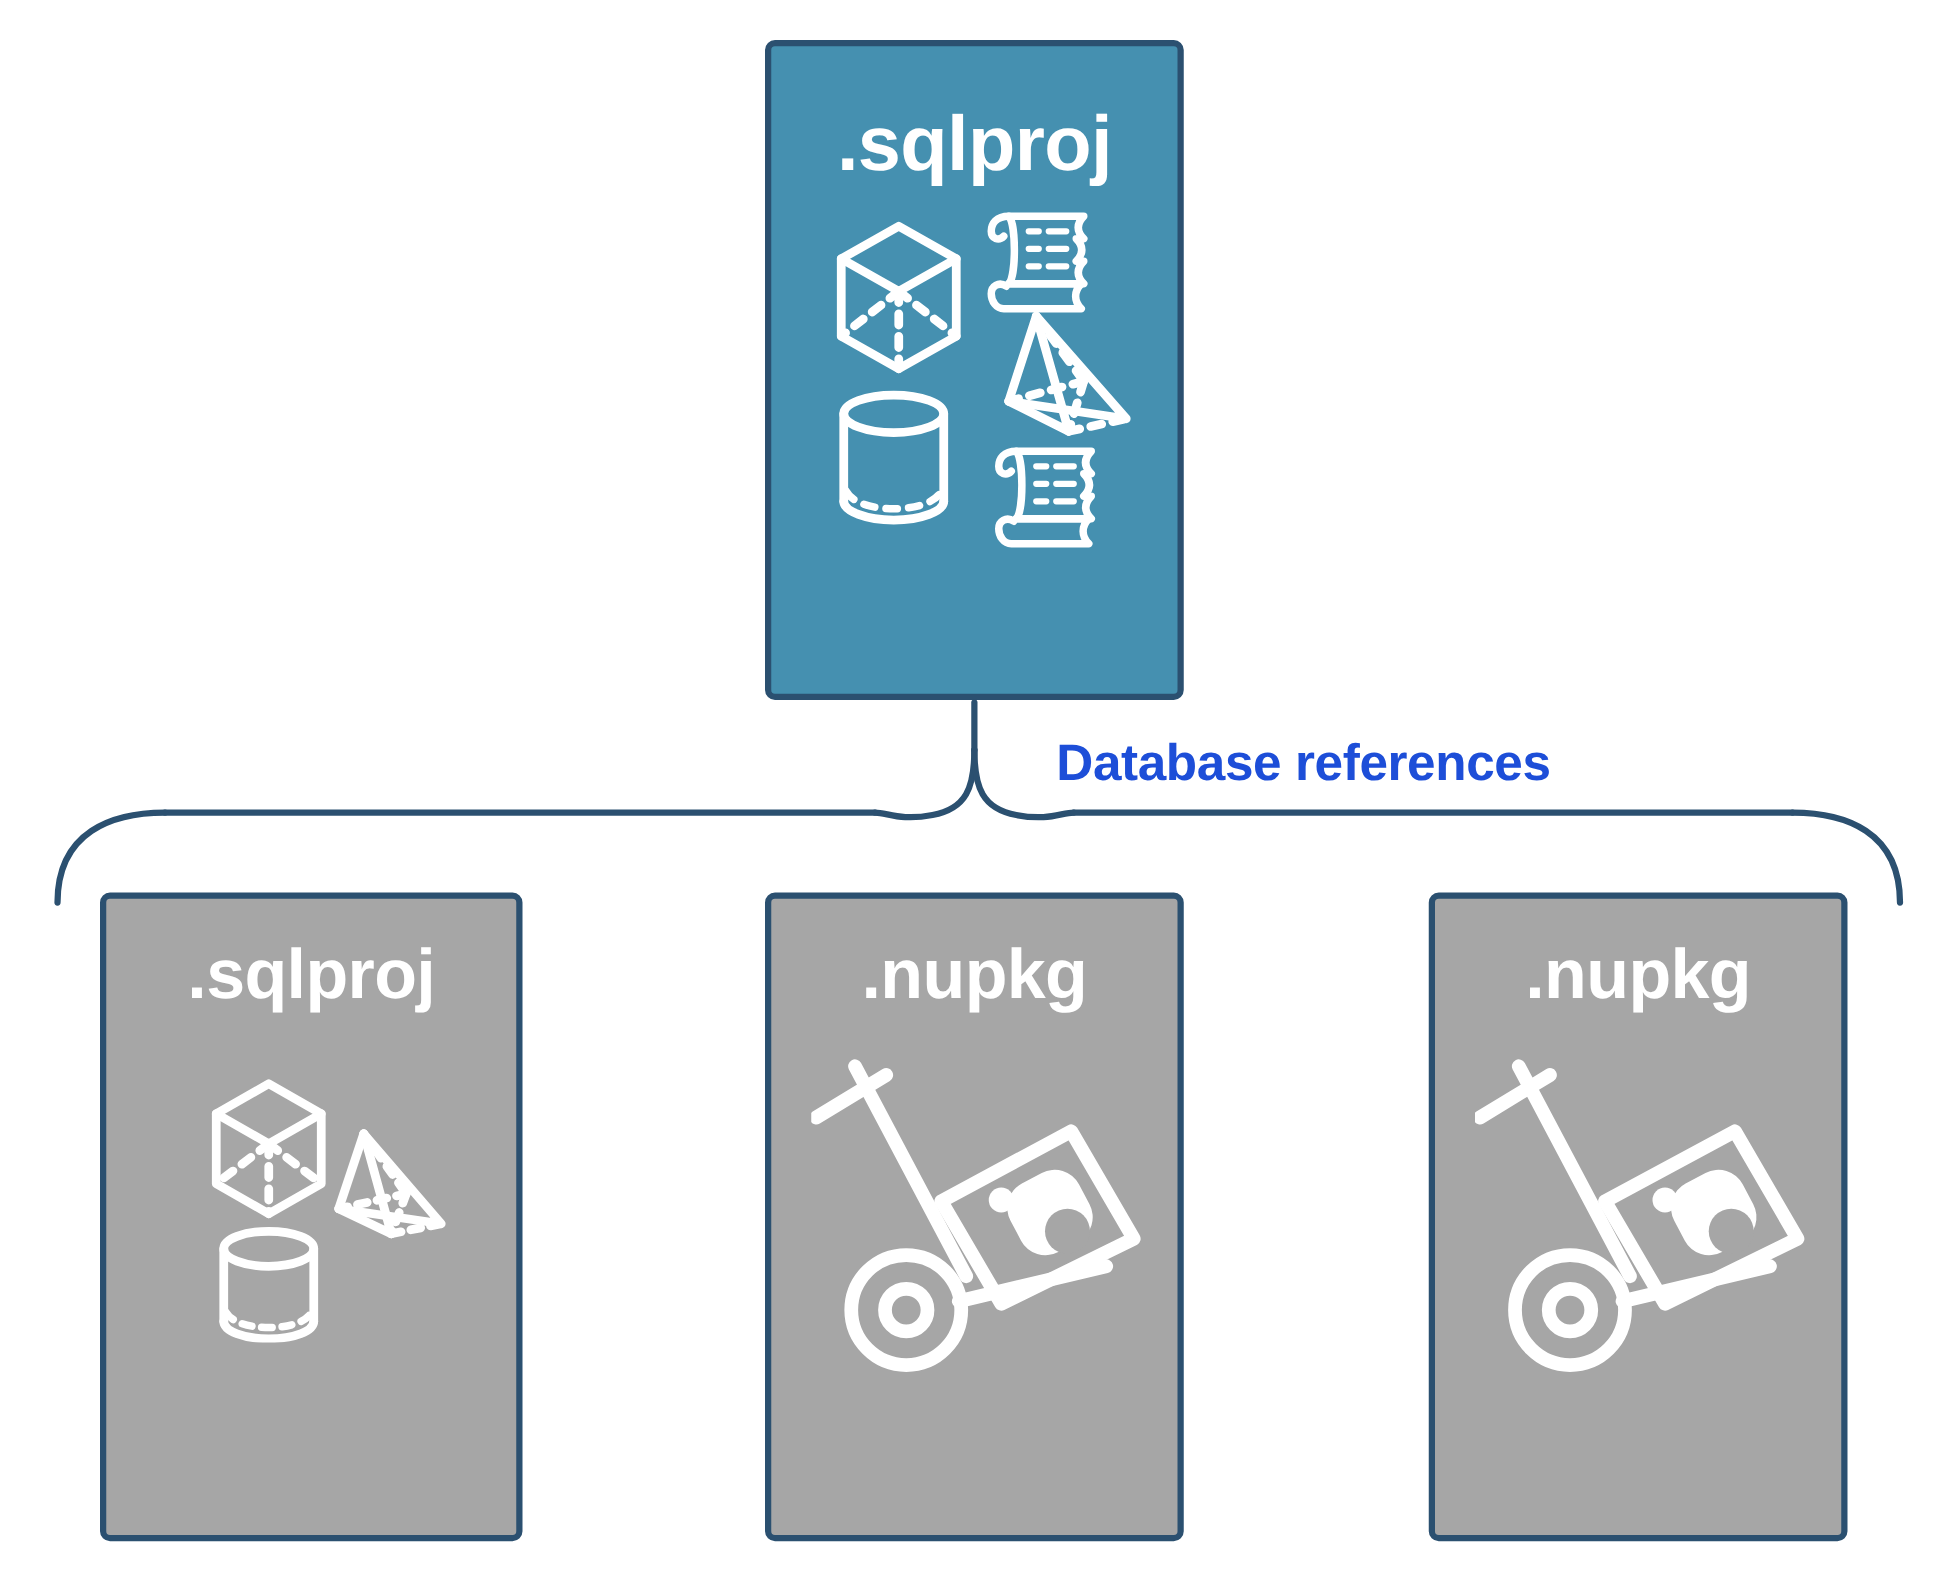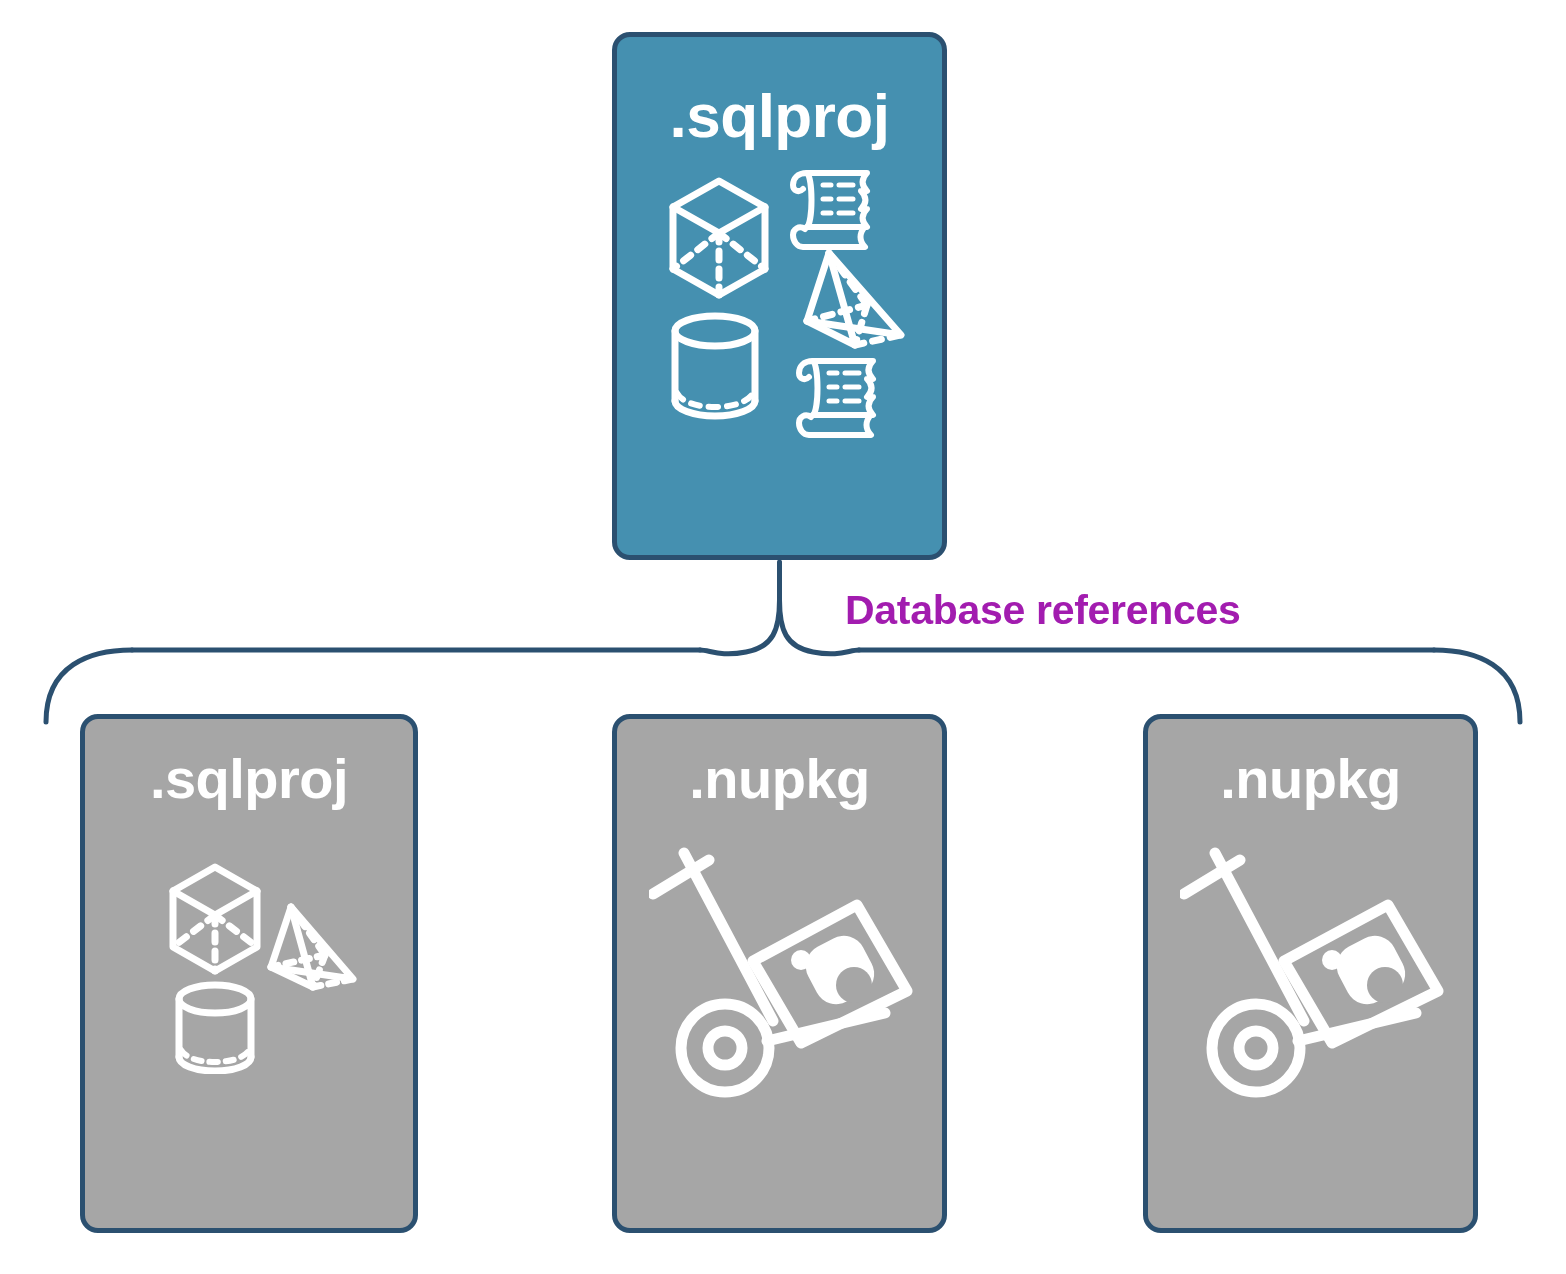--- a/index.html
+++ b/index.html
@@ -14,21 +14,21 @@
     position: relative;
     width: 1566px;
     height: 1274px;
     background: #ffffff;
     overflow: hidden;
   }
   .node {
     position: absolute;
     box-sizing: border-box;
     border: 5px solid #2b5070;
-    border-radius: 18px;
+    border-radius: 8px;
     display: flex;
     flex-direction: column;
     align-items: center;
   }
   .node-primary {
     background: #4590b0;
   }
   .node-secondary {
     background: #a6a6a6;
   }
@@ -53,21 +53,21 @@
   .brace-layer {
     position: absolute;
     left: 0;
     top: 0;
     width: 1566px;
     height: 1274px;
     pointer-events: none;
   }
   .edge-label {
     position: absolute;
-    color: #a21caf;
+    color: #1d4ed8;
     font-size: 41px;
     font-weight: bold;
     letter-spacing: -0.3px;
     white-space: nowrap;
     user-select: none;
   }
 </style>
 </head>
 <body>
 

